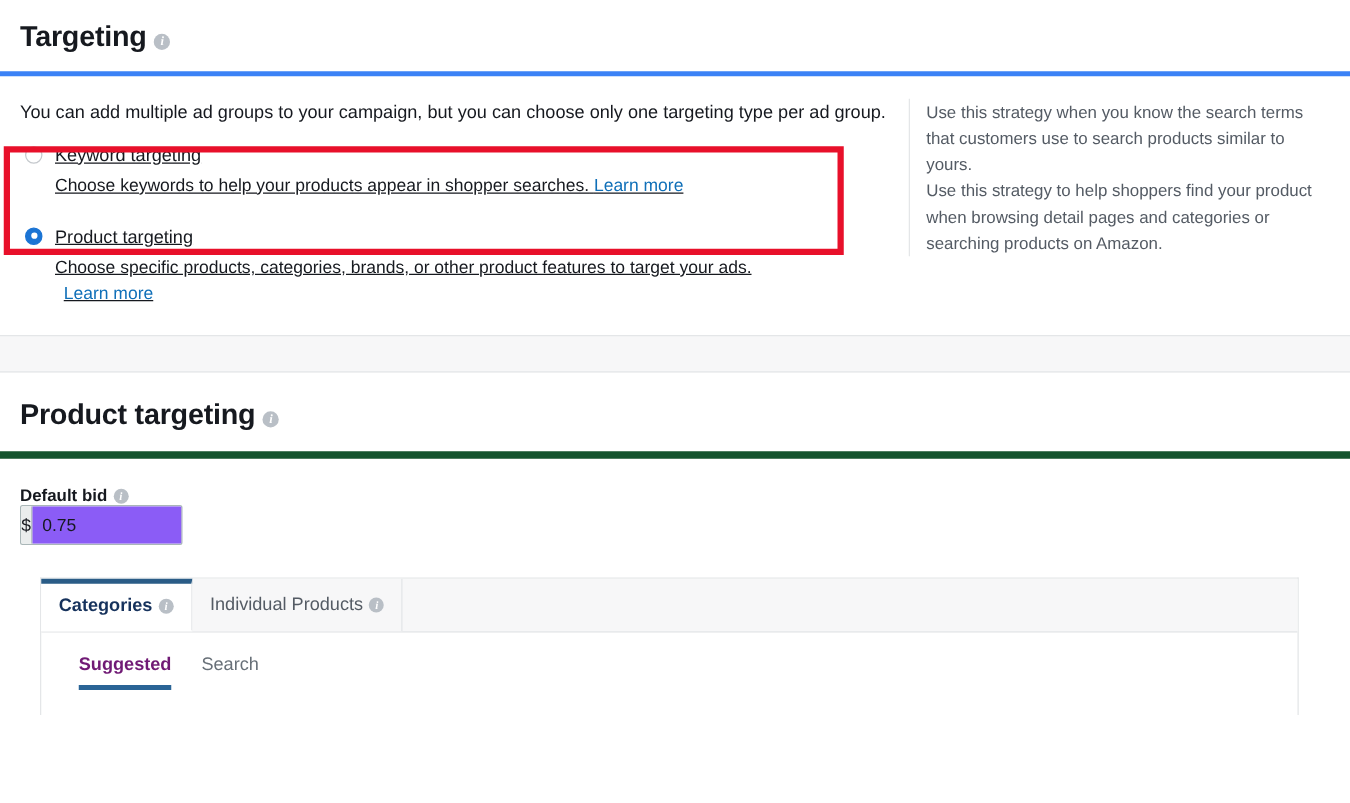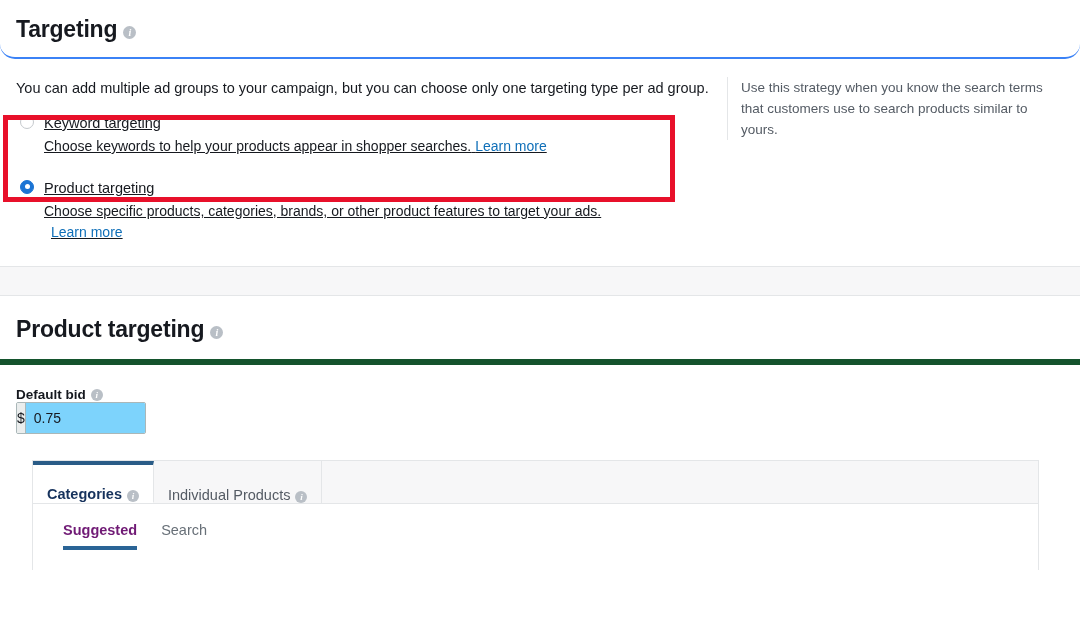--- a/index.html
+++ b/index.html
@@ -43,22 +43,21 @@
   }
   .link {
     color: #0f6fb8;
     text-decoration: none;
     cursor: pointer;
   }
 
   
   .section-header {
     padding: 16px 16px 14px 16px;
-    border-bottom: 2px solid #3b82f6;
-    border-radius: 15px;
+    border-bottom: 4px solid #3b82f6;
   }
   .section-title {
     font-size: 23px;
     font-weight: bold;
     color: #16191f;
     letter-spacing: -0.2px;
     display: inline-block;
   }
 
   .targeting-body {
@@ -204,21 +203,21 @@
     user-select: none;
   }
   .bid-value {
     flex: 1;
     border: none;
     outline: none;
     padding: 0 8px;
     font-size: 14px;
     font-family: "Liberation Sans", sans-serif;
     color: #16191f;
-    background: #7dd3fc;
+    background: #8b5cf6;
   }
 
   
   .tabs-wrap {
     margin: 26px 25px 0 16px;
     border: 1px solid #e4e6e8;
     border-bottom: none;
     background: #ffffff;
     height: 110px;
     box-sizing: border-box;
@@ -226,21 +225,21 @@
   .tabs-row {
     display: flex;
     height: 42px;
     background: #f7f7f8;
     border-bottom: 1px solid #e4e6e8;
   }
   .tab {
     padding: 0 14px;
     height: 42px;
     display: flex;
-    align-items: flex-end;
+    align-items: center;
     font-size: 14.5px;
     color: #545b64;
     background: #f7f7f8;
     cursor: pointer;
     box-sizing: border-box;
     border-right: 1px solid #e4e6e8;
   }
   .tab.active {
     background: #ffffff;
     color: #16325c;
@@ -301,20 +300,21 @@
         <a class="link">Learn more</a>
       </div>
     </div>
 
   </div>
 
   <div class="highlight-box"></div>
 
   <div class="help-panel">
     <p class="help-para">Use this strategy when you know the search terms that customers use to search products similar to yours.</p>
+    <p class="help-para">Use this strategy to help shoppers find your product when browsing detail pages and categories or searching products on Amazon.</p>
   </div>
 
 </div>
 
 <div class="gap-band"></div>
 
 <div class="pt-header">
   <span class="section-title">Product targeting</span><span class="info-icon">i</span>
 </div>
 

